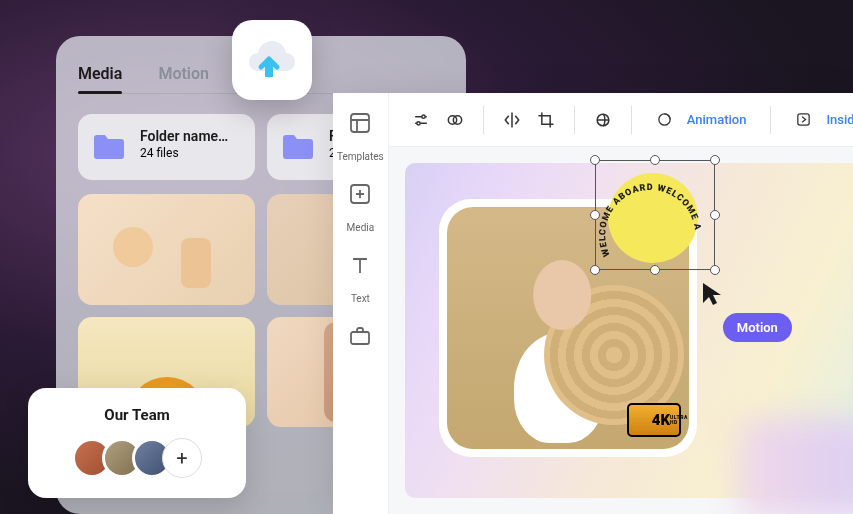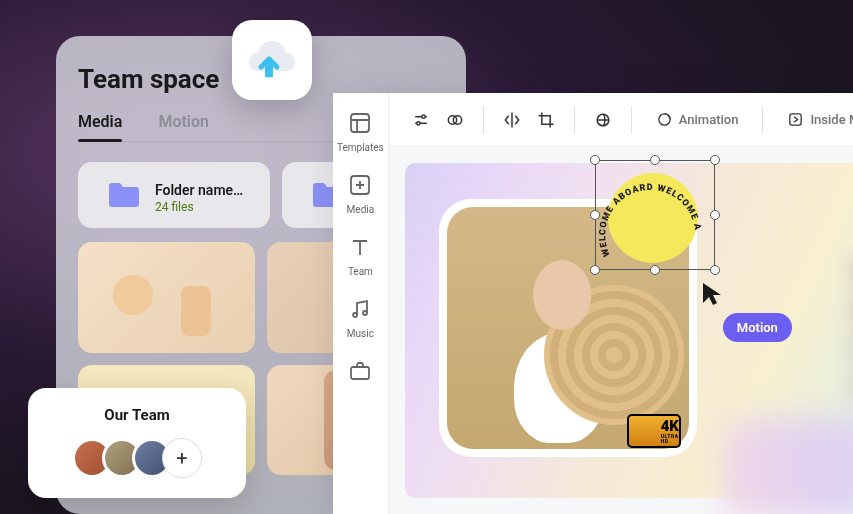--- a/index.html
+++ b/index.html
@@ -7,26 +7,26 @@
   
   
   .team-panel { position: absolute; left: 56px; top: 36px; width: 410px; height: 478px; background: rgba(240, 243, 250, 0.7); backdrop-filter: blur(10px); border-radius: 24px; padding: 28px 22px; }
   .team-title { font-size: 26px; font-weight: 700; color: #1a1a1a; margin-bottom: 18px; }
   .tabs { display: flex; gap: 36px; margin-bottom: 20px; border-bottom: 1px solid rgba(0,0,0,0.08); }
   .tab { font-size: 16px; font-weight: 600; color: #8a8f99; padding-bottom: 10px; cursor: pointer; position: relative; }
   .tab.active { color: #1a1a1a; }
   .tab.active::after { content:''; position:absolute; bottom:-1px; left:0; right:0; height:3px; background:#1a1a1a; border-radius:2px; }
   
   .folder-grid { display: grid; grid-template-columns: 1fr 1fr; gap: 12px; margin-bottom: 14px; }
-  .folder-card { background: #e8e8ec; border-radius: 14px; padding: 14px 27px; display: flex; align-items: flex-end; gap: 12px; cursor: pointer; }
+  .folder-card { background: #e8e8ec; border-radius: 14px; padding: 14px 12px; display: flex; align-items: flex-start; gap: 12px; cursor: pointer; }
   .folder-icon-box { width: 38px; height: 38px; display:flex; align-items:center; justify-content:center; }
   .folder-icon-box svg { width: 36px; height: 30px; }
   .folder-info { overflow: hidden; }
   .folder-name { font-size: 14px; font-weight: 600; color: #1a1a1a; white-space: nowrap; overflow: hidden; text-overflow: ellipsis; }
-  .folder-count { font-size: 12px; color: #4d7c0f; margin-top: 2px; }
+  .folder-count { font-size: 12px; color: #000000; margin-top: 2px; }
   
   .media-grid { display: grid; grid-template-columns: 1fr 1fr; gap: 12px; }
   .media-thumb { aspect-ratio: 1.6/1; border-radius: 14px; overflow: hidden; cursor: pointer; }
   .thumb1 { background: linear-gradient(135deg, #f5e0c8 0%, #e8d0b0 100%); position:relative; }
   .thumb1::before, .thumb1::after { content:''; position:absolute; border-radius:50%; }
   .thumb1::before { width:40px; height:40px; background:rgba(240,200,150,0.9); top:30%; left:20%; }
   .thumb1::after { width:30px; height:50px; background:rgba(235,190,140,0.8); top:40%; right:25%; border-radius:8px; }
   .thumb2 { background: linear-gradient(180deg, #f5e8c0 0%, #e8d8a0 100%); position:relative; }
   .thumb2::before { content:''; position:absolute; width:80px; height:80px; background:radial-gradient(circle, #f0b040 0%, #e89820 70%); border-radius:50%; bottom:-30px; left:50%; transform:translateX(-50%); }
   .thumb3 { background: linear-gradient(135deg, #f0d8c0 0%, #e0c0a0 100%); position:relative; }
@@ -44,43 +44,43 @@
   .avatar:first-child { margin-left: 0; }
   .av1 { background: linear-gradient(135deg, #c77050, #a05030); }
   .av2 { background: linear-gradient(135deg, #b0a080, #807050); }
   .av3 { background: linear-gradient(135deg, #7080a0, #405070); }
   .avatar-add { background: #fff; border: 1px solid #ddd; display:flex; align-items:center; justify-content:center; font-size:20px; color:#333; cursor:pointer; }
   
   
   .editor { position: absolute; left: 333px; top: 93px; right: 0; bottom: 0; background: #fff; display: flex; box-shadow: 0 0 30px rgba(0,0,0,0.1); }
   
   .vert-nav { width: 72px; border-right: 1px solid #eceef0; padding: 8px 0; background:#fff; }
-  .nav-item { display: flex; flex-direction: column; align-items: center; gap: 7px; padding: 10px 4px; cursor: pointer; }
+  .nav-item { display: flex; flex-direction: column; align-items: center; gap: 16px; padding: 10px 4px; cursor: pointer; }
   .nav-item svg { width: 24px; height: 24px; stroke: #666; }
   .nav-label { font-size: 10px; color: #666; }
   
   .editor-main { flex: 1; display: flex; flex-direction: column; }
   .toolbar { height: 54px; display: flex; align-items: center; gap: 10px; padding: 0 14px; border-bottom: 1px solid #eceef0; background:#fff; }
   .tool-group { display: flex; align-items: center; gap: 14px; padding: 0 8px; }
   .tool-btn { cursor: pointer; display:flex; align-items:center; }
   .tool-btn svg { width: 20px; height: 20px; stroke:#333; }
   .divider { width: 1px; height: 28px; background: #e0e0e0; }
-  .pill { display: flex; align-items: center; gap: 6px; padding: 8px 14px; border-radius: 8px; cursor: pointer; font-size: 13px; font-weight: 500; color: #737373; white-space:nowrap;justify-content:center; }
+  .pill { display: flex; align-items: center; gap: 14px; padding: 8px 14px; border-radius: 8px; cursor: pointer; font-size: 13px; font-weight: 500; color: #3b82f6; white-space:nowrap;justify-content:center; }
   .pill svg { width:17px; height:17px; stroke:#333; }
   
   .canvas-area { flex: 1; background: #f6f7f9; padding: 16px; position: relative; overflow:hidden; }
   .canvas { width: 100%; height: 100%; background: linear-gradient(115deg, #d8d0f5 0%, #e8d8f8 15%, #f0e0f0 30%, #f5e8d8 50%, #f8f0d0 70%, #e8f0e0 85%, #d8e8f0 100%); border-radius: 10px; position: relative; }
   
   .photo-card { position: absolute; left: 34px; top: 36px; width: 258px; height: 258px; background: #fff; border-radius: 32px; overflow: hidden; }
   .photo-inner { position: absolute; inset: 8px; border-radius: 26px; background: linear-gradient(180deg, #d4b888 0%, #c4a870 100%); overflow: hidden; }
   .photo-inner::before { content:''; position:absolute; left:50%; top:52%; width:90px; height:110px; background:#fff; border-radius:50% 50% 40% 40%; transform:translateX(-60%); } 
   .photo-inner::after { content:''; position:absolute; left:50%; top:22%; width:58px; height:70px; background:#e8c8a8; border-radius:50%; transform:translateX(-60%); } 
   .hat { position:absolute; right:2%; bottom:10%; width:140px; height:140px; border-radius:50%; background: repeating-radial-gradient(circle, #e0c088 0 8px, #d0b078 8px 16px); }
   
-  .four-k { position: absolute; right: 16px; bottom: 9px; width: 54px; height: 34px; background: linear-gradient(180deg, #f0b030, #d08010); border-radius: 5px; border: 2px solid #000; display:flex; flex-direction:column; align-items:center; justify-content:center; line-height:1;padding-left:32px; }
+  .four-k { position: absolute; right: 16px; bottom: 20px; width: 54px; height: 34px; background: linear-gradient(180deg, #f0b030, #d08010); border-radius: 5px; border: 2px solid #000; display:flex; flex-direction:row; align-items:center; justify-content:center; line-height:1;padding-left:32px; }
   .four-k-big { font-size: 15px; font-weight: 900; color: #000; }
   .four-k-sm  { font-size: 5px; font-weight: 800; color: #000; letter-spacing: 0.5px; }
   
   
   .sel-box { position: absolute; left: 190px; top: -3px; width: 120px; height: 110px; }
   .sel-rect { position:absolute; inset:0; border: 1.5px solid #555; }
   .handle { position:absolute; width:10px; height:10px; background:#fff; border:1.5px solid #555; border-radius:50%; }
   .h-tl{top:-5px;left:-5px}.h-tr{top:-5px;right:-5px}.h-bl{bottom:-5px;left:-5px}.h-br{bottom:-5px;right:-5px}
   .h-t{top:-5px;left:50%;transform:translateX(-50%)}.h-b{bottom:-5px;left:50%;transform:translateX(-50%)}
   .h-l{left:-5px;top:50%;transform:translateY(-50%)}.h-r{right:-5px;top:50%;transform:translateY(-50%)}
@@ -91,21 +91,20 @@
   .user-tag { position: absolute; left: 318px; top: 150px; background: #6b5ef0; color: #fff; font-size: 13px; font-weight: 600; padding: 7px 14px; border-radius: 999px; white-space:nowrap; }
   
   .blur-right { position:absolute; right:-20px; top:28%; width:70px; height:200px; filter:blur(10px); }
   .blur-right div { height:30px; margin-bottom:8px; border-radius:6px; background:#d0c8c0; }
   .blur-bottom { position:absolute; right:-20px; bottom:-20px; width:200px; height:100px; background:linear-gradient(90deg,#f0d8e8,#e0d0f0,#d8e0f0); filter:blur(15px); border-radius:20px; }
 </style>
 </head>
 <body>
 
 <div class="team-panel">
-  <div class="team-title">Team space</div>
   <div class="tabs">
     <div class="tab active">Media</div>
     <div class="tab">Motion</div>
   </div>
   <div class="folder-grid">
     <div class="folder-card">
       <div class="folder-icon-box">
         <svg viewBox="0 0 36 30" fill="none">
             <path d="M3 6a3 3 0 013-3h8l3 4h13a3 3 0 013 3v14a3 3 0 01-3 3H6a3 3 0 01-3-3V6z" fill="#8a90f5"></path>
           </svg>
@@ -167,29 +166,21 @@
       <svg viewBox="0 0 24 24" fill="none" stroke-width="1.8">
           <rect x="3" y="3" width="18" height="18" rx="3"></rect>
           <path d="M12 8v8M8 12h8"></path>
         </svg>
       <div class="nav-label">Media</div>
     </div>
     <div class="nav-item">
       <svg viewBox="0 0 24 24" fill="none" stroke-width="1.8">
           <path d="M5 6h14M12 6v14"></path>
         </svg>
-      <div class="nav-label">Team</div>
-    </div>
-    <div class="nav-item">
-      <svg viewBox="0 0 24 24" fill="none" stroke-width="1.8">
-          <path d="M9 18V6l10-2v12"></path>
-          <circle cx="7" cy="18" r="2"></circle>
-          <circle cx="17" cy="16" r="2"></circle>
-        </svg>
-      <div class="nav-label">Music</div>
+      <div class="nav-label">Text</div>
     </div>
     <div class="nav-item">
       <svg viewBox="0 0 24 24" fill="none" stroke-width="1.8">
           <rect x="3" y="8" width="18" height="12" rx="2"></rect>
           <path d="M9 8V6a2 2 0 012-2h2a2 2 0 012 2v2"></path>
         </svg>
     </div>
   </div>
 
   <div class="editor-main">

